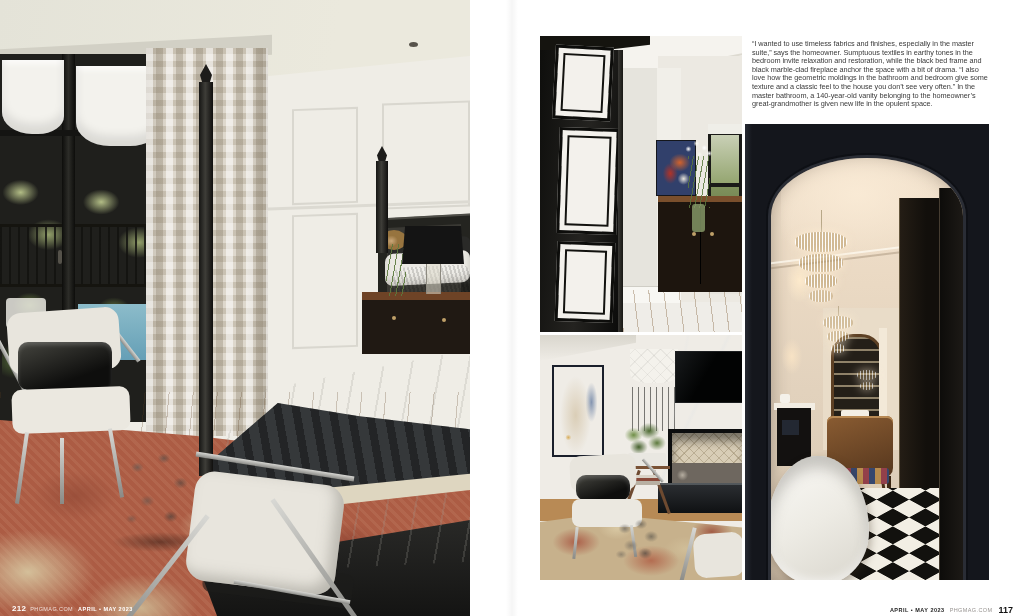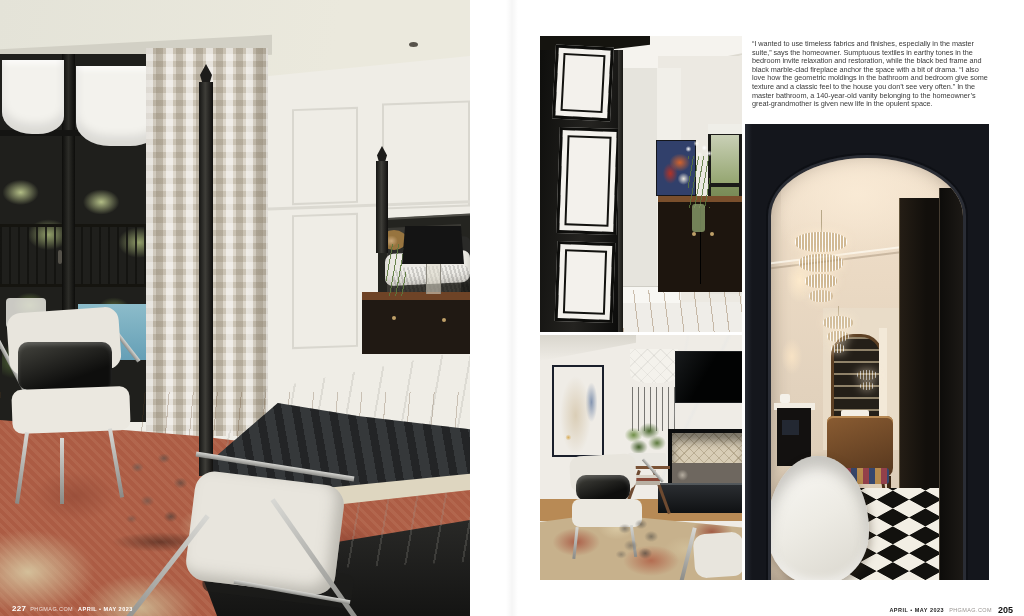--- a/index.html
+++ b/index.html
@@ -339,21 +339,21 @@
     <div class="abs" style="left:145px;top:462px;width:215px;height:154px;">
       <div class="abs chrome" style="left:50px;top:2px;width:160px;height:5px;transform:rotate(9deg);"></div>
       <div class="abs" style="left:58px;top:104px;width:150px;height:34px;background:rgba(28,28,26,.6);transform:rotate(7deg);border-radius:8px;"></div>
       <div class="abs chair-back" style="left:45px;top:16px;width:150px;height:110px;border-radius:20px;transform:rotate(7deg);box-shadow:inset -8px -6px 14px rgba(140,138,130,.5);"></div>
       <div class="abs chrome" style="left:14px;top:38px;width:5px;height:150px;transform:rotate(38deg);"></div>
       <div class="abs chrome" style="left:168px;top:24px;width:5px;height:150px;transform:rotate(-35deg);"></div>
       <div class="abs chrome" style="left:88px;top:128px;width:118px;height:4px;transform:rotate(10deg);"></div>
     </div>
 
     <div class="footer" id="footer-left">
-      <span class="num">227</span><span class="site">PHGMAG.COM</span><span class="issue">APRIL • MAY 2023</span>
+      <span class="num">212</span><span class="site">PHGMAG.COM</span><span class="issue">APRIL • MAY 2023</span>
     </div>
   </div>
 
   <div class="abs seam"></div>
 
   <div class="abs" id="article">“I wanted to use timeless fabrics and finishes, especially in the master suite,” says the homeowner. Sumptuous textiles in earthy tones in the bedroom invite relaxation and restoration, while the black bed frame and black marble-clad fireplace anchor the space with a bit of drama. “I also love how the geometric moldings in the bathroom and bedroom give some texture and a classic feel to the house you don’t see very often.” In the master bathroom, a 140-year-old vanity belonging to the homeowner’s great-grandmother is given new life in the opulent space.</div>
 
   <div class="ph" id="hallway">
     <div class="abs hw-ceil"></div>
     <div class="abs hw-soffit" style="left:66px;top:52px;width:140px;"></div>
@@ -468,16 +468,16 @@
       <div class="abs ba-bench"></div>
       <div class="ba-checkwrap">
         <div class="ba-check"></div>
       </div>
       <div class="abs ba-tub"></div>
       <div class="abs ba-door"></div>
     </div>
   </div>
 
   <div class="footer" id="footer-right">
-    <span class="issue">APRIL • MAY 2023</span><span class="site">PHGMAG.COM</span><span class="num">205</span>
+    <span class="issue">APRIL • MAY 2023</span><span class="site">PHGMAG.COM</span><span class="num">117</span>
   </div>
 
 </div>
 
 </body></html>

